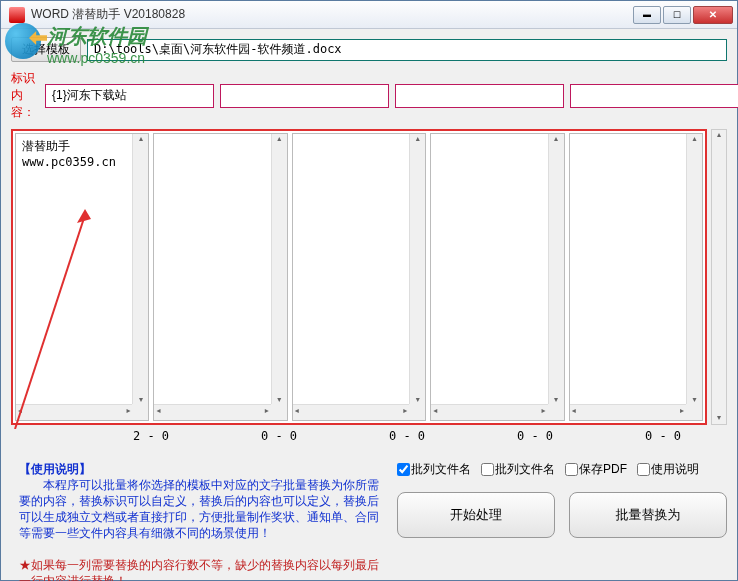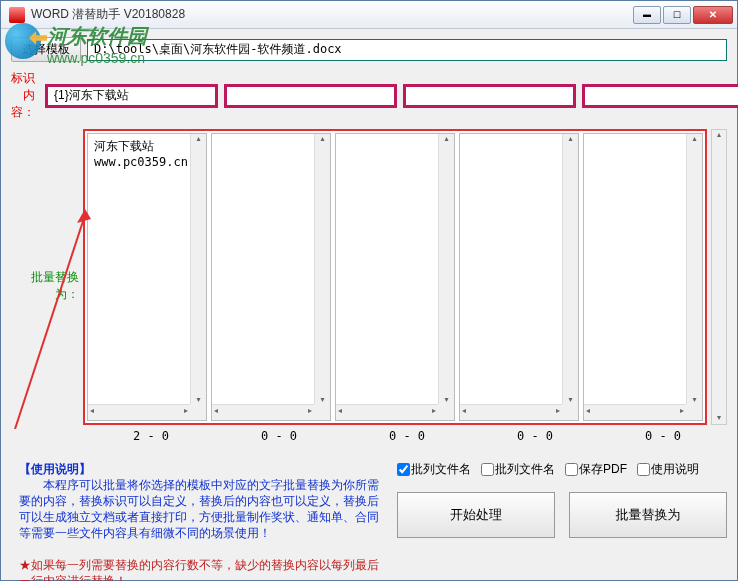--- a/index.html
+++ b/index.html
@@ -17,25 +17,25 @@
 .winbtn.min::before { content: "▬"; font-size: 8px; }
 .winbtn.max::before { content: "☐"; font-size: 9px; }
 
 .content { padding: 8px 10px; position: relative; height: calc(100% - 28px); }
 
 .row { display: flex; align-items: center; margin-bottom: 8px; gap: 6px; }
 .row-template { }
 .btn-template { padding: 3px 10px; background: linear-gradient(#fefefe, #e0e0e0); border: 1px solid #aaa; border-radius: 2px; cursor: pointer; }
 .path-input { flex: 1; height: 22px; border: 1px solid #0f766e; padding: 2px 6px; background: #fff; font-family: Consolas, monospace; font-size: 12px; }
 
-.label-red { color: #d00; width: 72px; text-align: right; padding-right: 4px; }
+.label-red { color: #d00; width: 72px; text-align: left; padding-right: 4px; }
 .label-green { color: #0a8a0a; width: 72px; text-align: right; padding-right: 4px; }
 
 .marker-inputs { display: flex; gap: 6px; flex: 1; }
-.marker-input { flex: 1; height: 24px; border: 3px solid #be185d; background: #fff; padding: 2px 6px; }
+.marker-input { flex: 1; height: 24px; border: 1px solid #be185d; background: #fff; padding: 2px 6px; }
 
 .replace-section { display: flex; align-items: flex-start; position: relative; }
 .replace-label-wrap { width: 72px; padding-top: 140px; text-align: right; }
 .columns-wrap { flex: 1; border: 2px solid #e03030; display: flex; gap: 4px; padding: 2px; background: #fff; height: 296px; position: relative; }
 .column { flex: 1; border: 1px solid #bbb; background: #fff; position: relative; overflow: hidden; }
 .column .scrollbar-v { position: absolute; right: 0; top: 0; width: 16px; height: calc(100% - 16px); background: #f0f0f0; border-left: 1px solid #ddd; }
 .column .scrollbar-v::before { content: "▴"; display: block; text-align: center; font-size: 8px; color: #666; }
 .column .scrollbar-v::after { content: "▾"; display: block; text-align: center; font-size: 8px; color: #666; position: absolute; bottom: 0; width: 100%; }
 .column .scrollbar-h { position: absolute; left: 0; bottom: 0; height: 16px; width: calc(100% - 16px); background: #f0f0f0; border-top: 1px solid #ddd; }
 .column .scrollbar-h::before { content: "◂"; font-size: 8px; color: #666; position: absolute; left: 2px; top: 1px; }
@@ -55,21 +55,21 @@
 .instructions .header-line { color: #1030d0; font-weight: bold; }
 .instructions .body-text { color: #1030d0; }
 .instructions .star { color: #c02020; }
 
 .controls { width: 330px; }
 .checkbox-row { display: flex; gap: 10px; margin-bottom: 14px; align-items: center; }
 .checkbox-row label { display: flex; align-items: center; gap: 1px; cursor: pointer; }
 .checkbox-row input[type=checkbox] { width: 13px; height: 13px; }
 
 .action-btns { display: flex; gap: 14px; }
-.action-btn { flex: 1; height: 46px; background: linear-gradient(#fdfdfd, #e4e4e4); border: 1px solid #999; border-radius: 0; font-size: 13px; cursor: pointer; }
+.action-btn { flex: 1; height: 46px; background: linear-gradient(#fdfdfd, #e4e4e4); border: 1px solid #999; border-radius: 8px; font-size: 13px; cursor: pointer; }
 
 .watermark-logo { position: absolute; left: 4px; top: 22px; display: flex; align-items: flex-start; opacity: 0.9; z-index: 10; pointer-events: none; }
 .watermark-logo .globe { width: 36px; height: 36px; border-radius: 50%; background: radial-gradient(circle at 30% 30%, #4ac0f0, #0070b0); position: relative; }
 .watermark-logo .globe::after { content: ""; position: absolute; right: -6px; top: 8px; width: 18px; height: 14px; background: #f0b030; clip-path: polygon(0 50%, 40% 0, 40% 30%, 100% 30%, 100% 70%, 40% 70%, 40% 100%); }
 .watermark-logo .text { margin-left: 6px; }
 .watermark-logo .text .cn { color: #2a8a3a; font-size: 20px; font-weight: bold; font-style: italic; }
 .watermark-logo .text .url { color: #2a8a3a; font-size: 14px; font-family: Arial; }
 
 .arrow-annotation { position: absolute; left: 10px; top: 180px; width: 80px; height: 220px; pointer-events: none; z-index: 9; }
 </style>
@@ -108,26 +108,23 @@
       <div class="marker-inputs">
         <input class="marker-input" value="{1}河东下载站" style="">
         <input class="marker-input" value="" style="">
         <input class="marker-input" value="" style="">
         <input class="marker-input" value="" style="">
 
       </div>
     </div>
 
     <div class="replace-section">
-      <div class="replace-label-wrap">
-        <div class="label-green">批量替换为：</div>
-      </div>
       <div class="columns-wrap">
         <div class="column">
-          <div class="column-content">河东下载站
+          <div class="column-content">潜替助手
 www.pc0359.cn</div>
           <div class="scrollbar-v"></div>
           <div class="scrollbar-h"></div>
           <div class="corner"></div>
         </div>
         <div class="column">
           <div class="column-content"></div>
           <div class="scrollbar-v"></div>
           <div class="scrollbar-h"></div>
           <div class="corner"></div>

